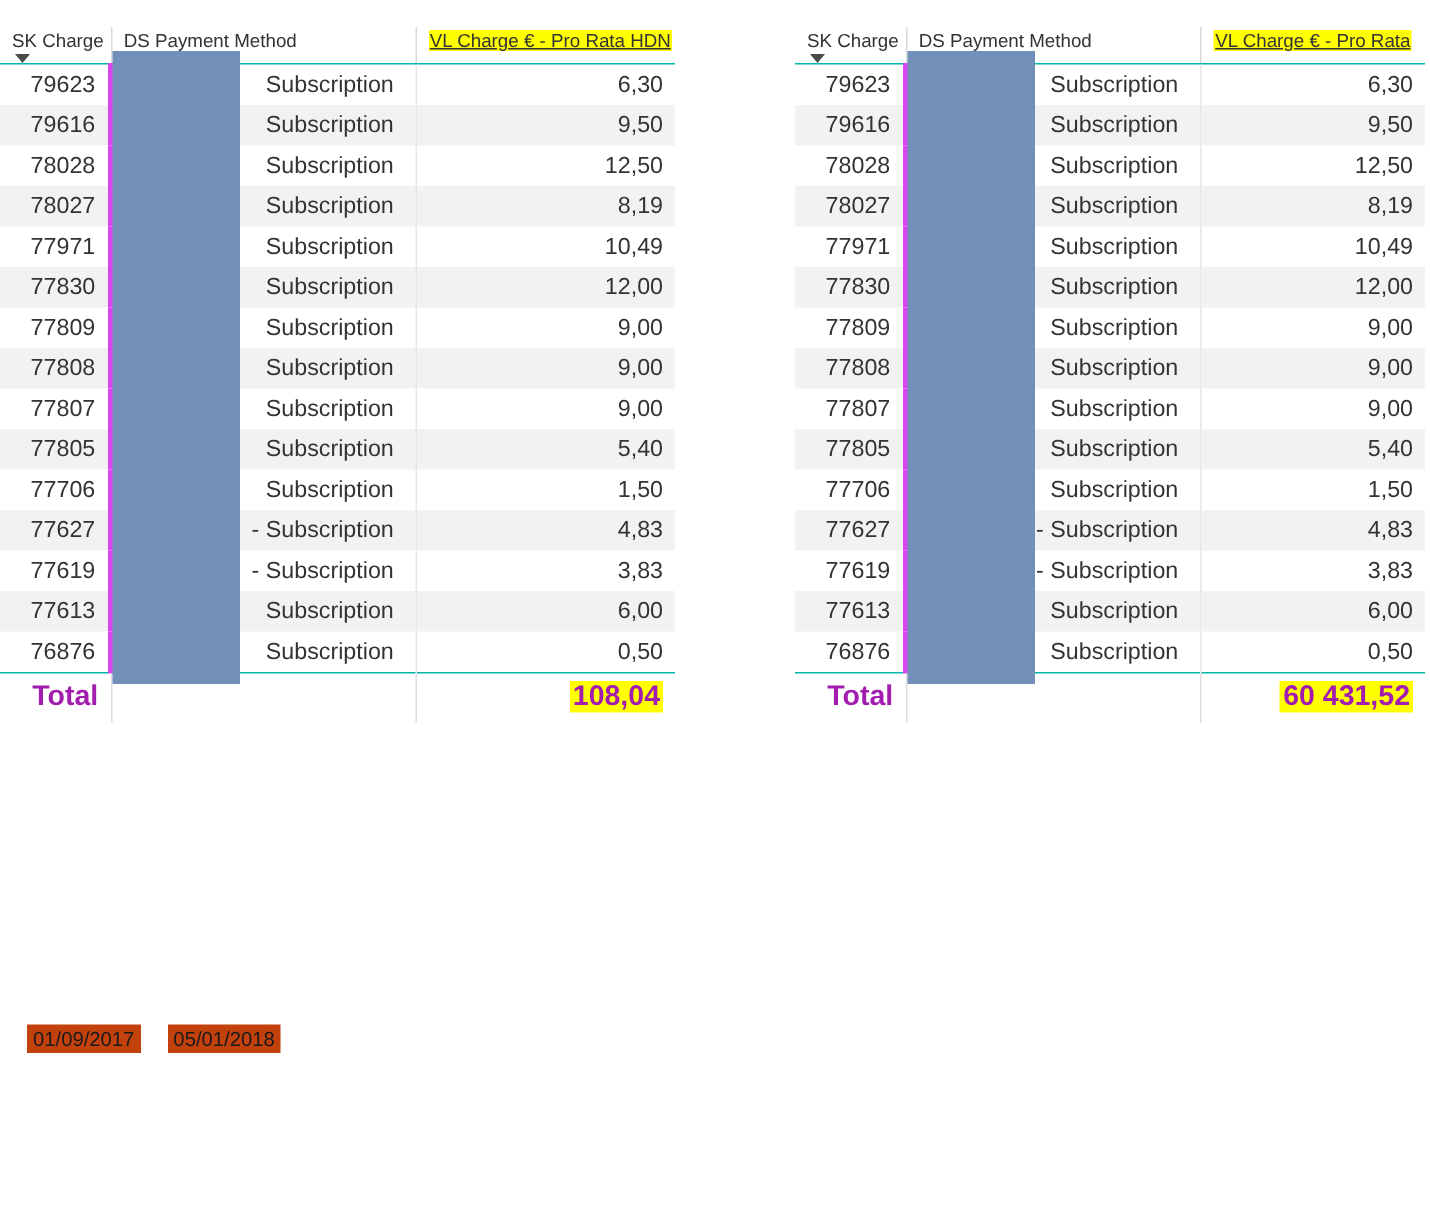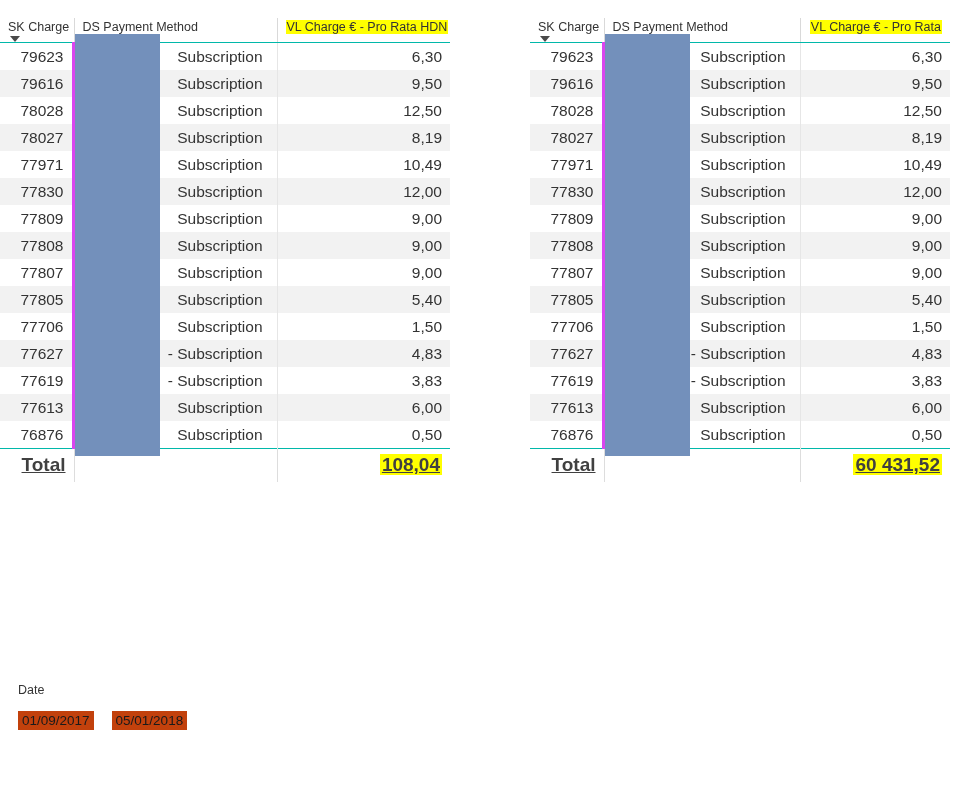--- a/index.html
+++ b/index.html
@@ -37,21 +37,21 @@
     color: #333333;
     padding: 2px 8px 8px 8px;
     vertical-align: top;
     text-align: left;
     border-bottom: 1.6px solid #01b8aa;
     position: relative;
     white-space: nowrap;
   }
   .tbl thead th.col-id  { text-align: left;  border-right: 1px solid #d9d9d9; }
   .tbl thead th.col-pm  { text-align: left;  border-right: 1px solid #d9d9d9; }
-  .tbl thead th.col-val { text-align: right; }
+  .tbl thead th.col-val { text-align: center; text-decoration: underline; }
 
   .hdr-hl {
     background: #ffff00;
     padding: 0 1px;
   }
 
   .sort-caret {
     position: absolute;
     left: 10px;
     top: 18px;
@@ -75,26 +75,25 @@
   .tbl tbody tr:nth-child(odd)  td { background: #ffffff; }
 
   .tbl tbody td.col-id  { text-align: right; border-right: 5px solid #d946ef; }
   .tbl tbody td.col-pm  { text-align: right; border-right: 1px solid #e6e6e6; padding-right: 14px; }
   .tbl tbody td.col-val { text-align: right; padding-left: 36px; }
 
   
   .tbl tfoot td {
     font-size: 19px;
     font-weight: bold;
-    color: #404040;
+    color: #a21caf;
     padding: 5px 8px 6px 8px;
     border-top: 1.6px solid #01b8aa;
     background: #ffffff;
     white-space: nowrap;
-    text-decoration: underline;
   }
   .tbl tfoot td.col-id  { text-align: right; border-right: 1px solid #dddddd; }
   .tbl tfoot td.col-pm  { border-right: 1px solid #dddddd; }
   .tbl tfoot td.col-val { text-align: right; }
   .total-hl {
     background: #ffff00;
     padding: 0 2px;
   }
 
   
@@ -355,21 +354,20 @@
         <td class="col-val">
           <span class="total-hl">60 431,52</span>
         </td>
       </tr>
     </tfoot>
   </table>
 </div>
 <div class="redact right"></div>
 
 <div class="slicer">
-  <div class="slicer-title">Date</div>
   <div class="slicer-dates">
     <span class="date-chip">01/09/2017</span>
     <span class="date-chip">05/01/2018</span>
   </div>
 </div>
 
 <div class="slider-area">
   
   
   

